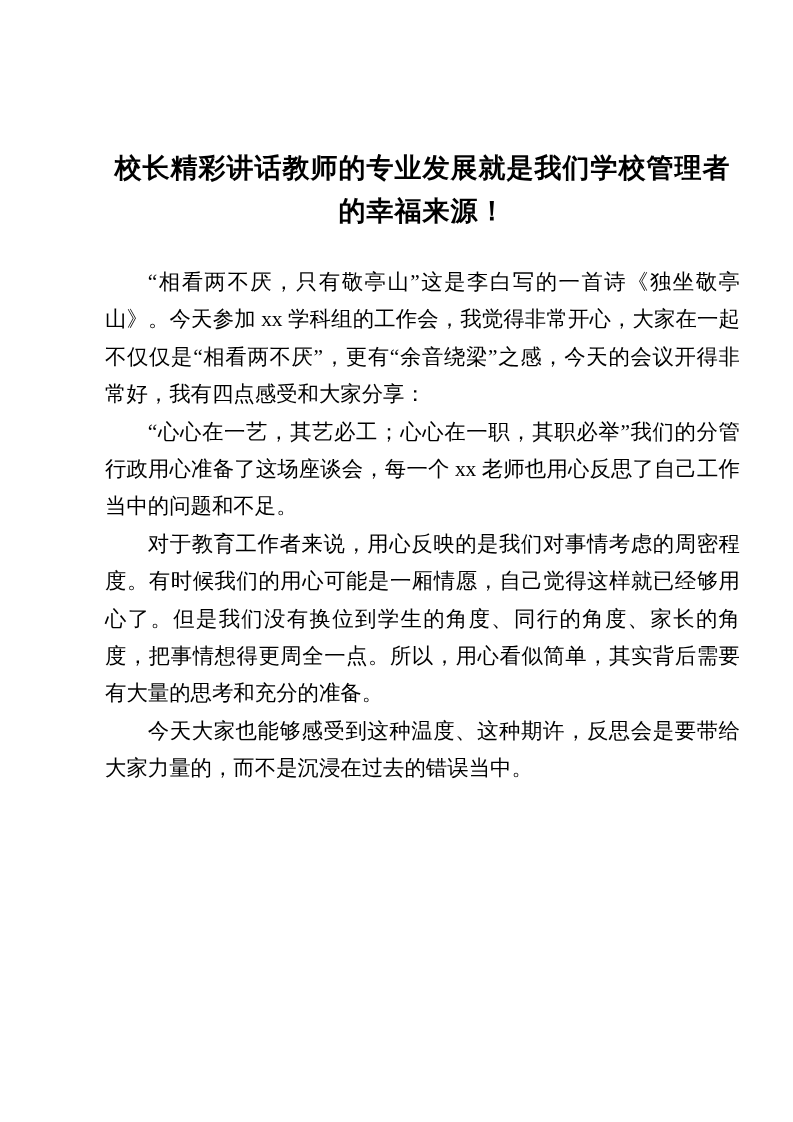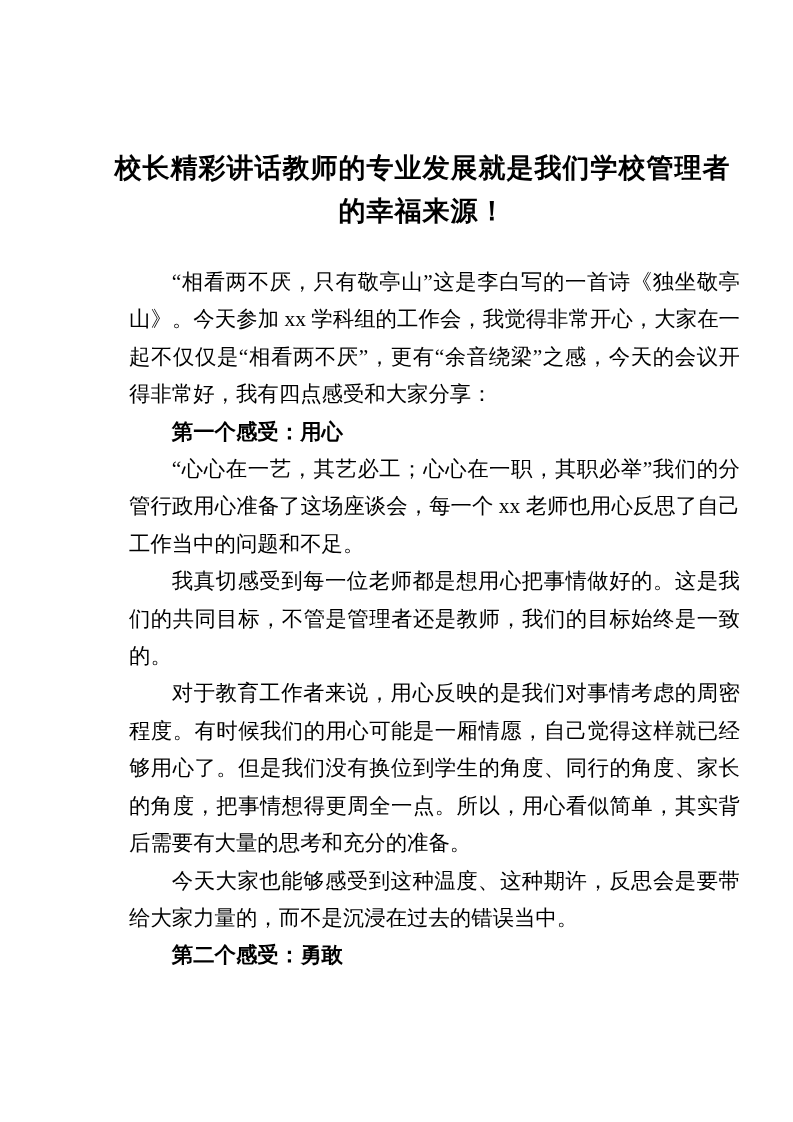--- a/index.html
+++ b/index.html
@@ -32,34 +32,30 @@
   .doc-body p {
     margin: 0;
     font-size: 21.4px;
     line-height: 37.4px;
     text-align: justify;
     text-justify: inter-ideograph;
     word-break: break-all;
   }
   .doc-body p.indent {
     text-indent: 2em;
-    margin-left: 24px;
   }
   .doc-body p.heading {
     font-weight: 700;
     text-align: left;
   }
 </style>
 </head>
 <body>
 
 <div class="page">
   <h1 class="doc-title">校长精彩讲话教师的专业发展就是我们学校管理者的幸福来源！</h1>
   <div class="doc-body" id="doc-body">
       <p class="indent ">“相看两不厌，只有敬亭山”这是李白写的一首诗《独坐敬亭山》。今天参加 xx 学科组的工作会，我觉得非常开心，大家在一起不仅仅是“相看两不厌”，更有“余音绕梁”之感，今天的会议开得非常好，我有四点感受和大家分享：</p>
-      <p class="indent heading">第一个感受：用心</p>
       <p class="indent ">“心心在一艺，其艺必工；心心在一职，其职必举”我们的分管行政用心准备了这场座谈会，每一个 xx 老师也用心反思了自己工作当中的问题和不足。</p>
-      <p class="indent ">我真切感受到每一位老师都是想用心把事情做好的。这是我们的共同目标，不管是管理者还是教师，我们的目标始终是一致的。</p>
       <p class="indent ">对于教育工作者来说，用心反映的是我们对事情考虑的周密程度。有时候我们的用心可能是一厢情愿，自己觉得这样就已经够用心了。但是我们没有换位到学生的角度、同行的角度、家长的角度，把事情想得更周全一点。所以，用心看似简单，其实背后需要有大量的思考和充分的准备。</p>
       <p class="indent ">今天大家也能够感受到这种温度、这种期许，反思会是要带给大家力量的，而不是沉浸在过去的错误当中。</p>
-      <p class="indent heading">第二个感受：勇敢</p>
     </div>
 </div>
 
 </body></html>

